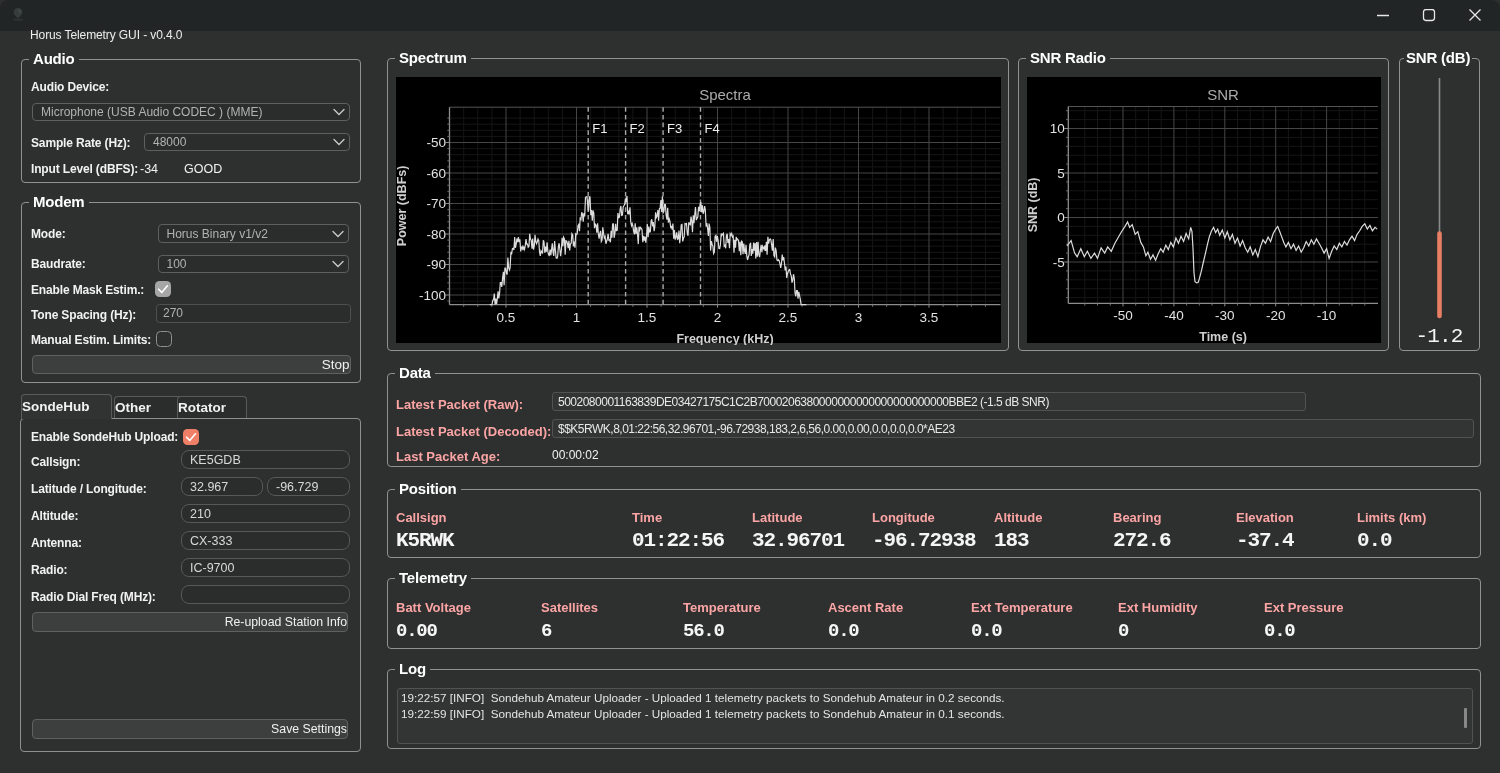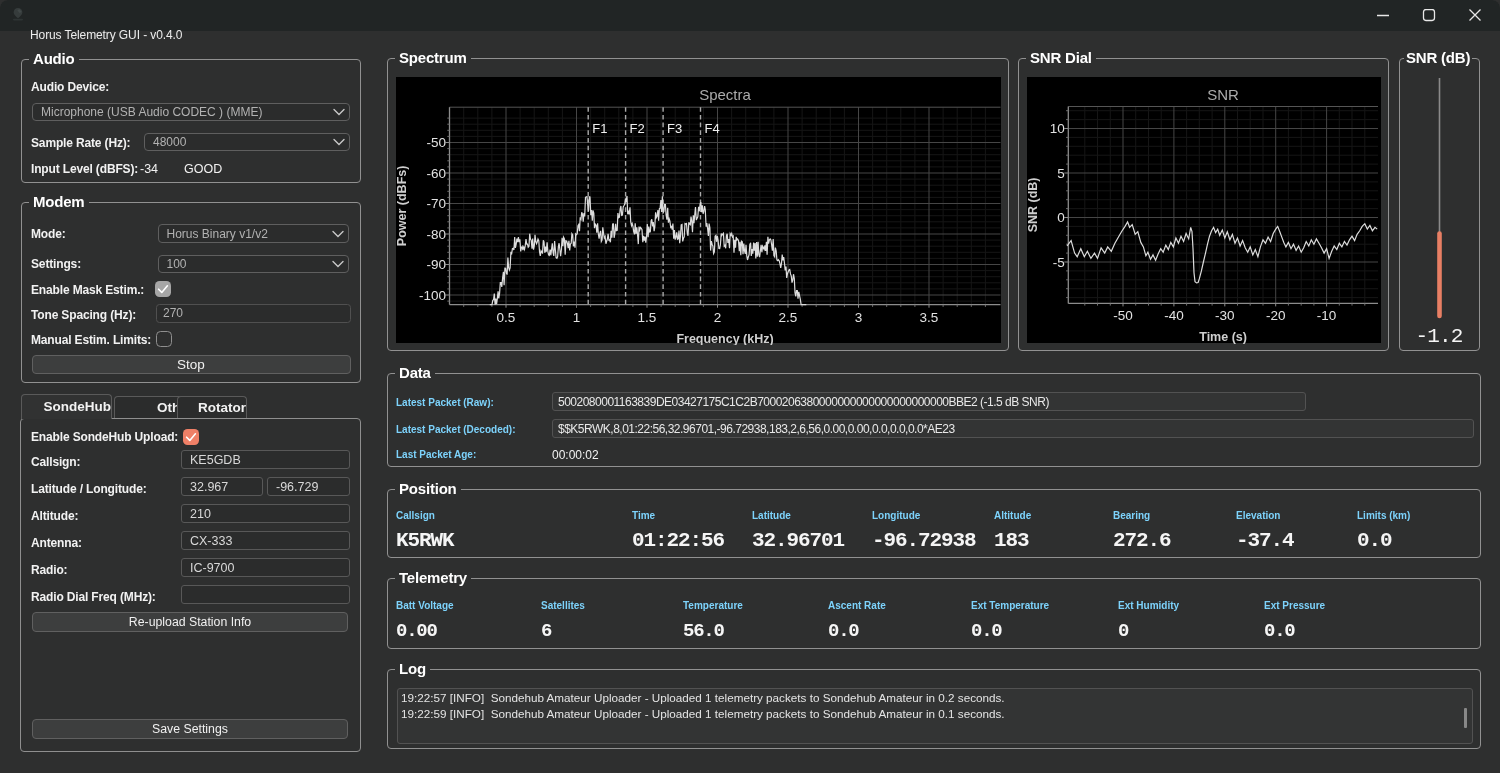--- a/index.html
+++ b/index.html
@@ -1,34 +1,34 @@
 <!DOCTYPE html>
 <html><head><meta charset="utf-8"><style>
 *{margin:0;padding:0;box-sizing:border-box;}
 html,body{width:1500px;height:773px;background:#2e2f2f;border-radius:8px 8px 0 0;font-family:"Liberation Sans",sans-serif;overflow:hidden;position:relative;}
 .abs{position:absolute;}
 .titlebar{position:absolute;left:0;top:0;width:1500px;height:31px;background:#212525;border-radius:8px 8px 0 0;}
 .title-text{position:absolute;left:30px;top:8px;font-size:12px;letter-spacing:-0.1px;color:#ececec;margin-top:20px;}
 .gb{position:absolute;border:1px solid #919191;border-radius:4px;}
 .gb-title{position:absolute;top:-10px;left:8px;background:#2e2f2f;padding:0 4px;font-weight:bold;font-size:15px;letter-spacing:-0.2px;color:#fff;line-height:19px;white-space:nowrap;}
-.lbl{position:absolute;font-weight:bold;font-size:10px;color:#7dd3fc;white-space:nowrap;}
+.lbl{position:absolute;font-weight:bold;font-size:13px;color:#fca5a5;white-space:nowrap;}
 .lbl2{position:absolute;font-weight:bold;font-size:12px;letter-spacing:-0.15px;color:#f2f2f2;white-space:nowrap;}
 .txt{position:absolute;font-size:12.5px;color:#f2f2f2;white-space:nowrap;}
 .combo{position:absolute;background:#2b2c2c;border:1px solid #5f5f5f;border-radius:4px;color:#b2b2b2;font-size:12px;}
 .combo span{position:absolute;left:8px;top:50%;transform:translateY(-50%);white-space:nowrap;}
 .chev{position:absolute;right:3px;top:50%;transform:translateY(-50%);}
-.inp{position:absolute;background:#2b2c2c;border:1px solid #585858;border-radius:3px;color:#d8d8d8;font-size:12.5px;padding-left:36px;}
+.inp{position:absolute;background:#2b2c2c;border:1px solid #585858;border-radius:8px;color:#d8d8d8;font-size:12.5px;padding-left:36px;}
 .inp span{position:absolute;left:8px;top:50%;transform:translateY(-50%);white-space:nowrap;}
 .btn{position:absolute;background:#3d3e3e;border:1px solid #606060;border-radius:4px;color:#f0f0f0;font-size:13.5px;text-align:center;}
-.btn span{position:absolute;left:0;right:0;top:50%;transform:translateY(-50%);}
+.btn span{position:absolute;left:0;right:0;top:50%;transform:translateY(-50%);text-align:right;}
 .cb{position:absolute;width:16px;height:16px;border-radius:4.5px;}
 .cb-un{border:1.5px solid #8f8f8f;background:transparent;}
 .cb-gray{background:#a6a6a6;}
 .cb-salmon{background:#ef8067;}
-.tab{position:absolute;border:1px solid #5a5a5a;border-bottom:none;border-radius:4px 4px 0 0;font-weight:bold;font-size:13.5px;color:#f2f2f2;text-align:right;background:#2b2c2c;}
+.tab{position:absolute;border:1px solid #5a5a5a;border-bottom:none;border-radius:4px 4px 0 0;font-weight:bold;font-size:13.5px;color:#f2f2f2;text-align:left;background:#2b2c2c;}
 .tab span{position:absolute;left:0;right:0;top:50%;transform:translateY(-52%);}
 .mono{font-family:"Liberation Mono",monospace;font-weight:bold;color:#f5f5f5;white-space:nowrap;position:absolute;}
 .dinp{position:absolute;background:#333434;border:1px solid #525252;border-radius:3px;color:#e8e8e8;font-size:12px;letter-spacing:-0.5px;}
 .dinp span{position:absolute;left:5px;top:50%;transform:translateY(-50%);white-space:nowrap;}
 </style></head><body>
 <div class="titlebar"></div>
 <svg class="abs" style="left:12px;top:7px" width="12" height="14" viewBox="0 0 12 14">
 <path d="M6 1 C8.8 1 10.3 3 10.3 5.2 C10.3 7.8 7.5 10.2 6 11 C4.5 10.2 1.7 7.8 1.7 5.2 C1.7 3 3.2 1 6 1 Z" fill="#363c3c"></path>
 <path d="M7.2 2 L9.6 4.4 L7.8 6.2 L5.4 3.4 Z" fill="#414848"></path>
 <rect x="1" y="11.8" width="10" height="1.6" rx="0.8" fill="#2e3434"></rect>
@@ -60,21 +60,21 @@
 <div class="txt" style="left:184px;top:162px">GOOD</div>
 <div class="gb" style="left:21px;top:202px;width:340px;height:181px"></div>
 <div class="gb-title" style="left:29px;top:192px">Modem</div>
 <div class="lbl2" style="left:31px;top:227px">Mode:</div>
 <div class="combo" style="left:157.5px;top:224px;width:191.5px;height:19px">
     <span>Horus Binary v1/v2</span>
     <svg class="chev" width="14" height="9" viewBox="0 0 14 9">
       <path d="M2 2 L7 7 L12 2" stroke="#c8c8c8" stroke-width="1.4" fill="none" stroke-linecap="round"></path>
     </svg>
   </div>
-<div class="lbl2" style="left:31px;top:257px">Settings:</div>
+<div class="lbl2" style="left:31px;top:257px">Baudrate:</div>
 <div class="combo" style="left:157.5px;top:254.5px;width:191.5px;height:18.5px">
     <span>100</span>
     <svg class="chev" width="14" height="9" viewBox="0 0 14 9">
       <path d="M2 2 L7 7 L12 2" stroke="#c8c8c8" stroke-width="1.4" fill="none" stroke-linecap="round"></path>
     </svg>
   </div>
 <div class="lbl2" style="left:31px;top:283px">Enable Mask Estim.:</div>
 <div class="cb cb-gray" style="left:155px;top:281px"></div>
 <svg class="abs" style="left:155px;top:281px" width="16" height="16" viewBox="0 0 16 16">
     <path d="M3.6 8.2 L6.8 11.4 L12.4 4.8" fill="none" stroke="#ffffff" stroke-width="1.6" stroke-linecap="round" stroke-linejoin="round"></path>
@@ -304,21 +304,21 @@
 <text x="180.5" y="244.7" fill="#e2e2e2" font-size="13.5" text-anchor="middle" font-family="Liberation Sans">1</text>
 <text x="251.0" y="244.7" fill="#e2e2e2" font-size="13.5" text-anchor="middle" font-family="Liberation Sans">1.5</text>
 <text x="321.5" y="244.7" fill="#e2e2e2" font-size="13.5" text-anchor="middle" font-family="Liberation Sans">2</text>
 <text x="392.0" y="244.7" fill="#e2e2e2" font-size="13.5" text-anchor="middle" font-family="Liberation Sans">2.5</text>
 <text x="462.5" y="244.7" fill="#e2e2e2" font-size="13.5" text-anchor="middle" font-family="Liberation Sans">3</text>
 <text x="533.0" y="244.7" fill="#e2e2e2" font-size="13.5" text-anchor="middle" font-family="Liberation Sans">3.5</text>
 <text x="329.0" y="265.7" fill="#cfcfcf" font-size="12.5" text-anchor="middle" font-family="Liberation Sans" font-weight="bold">Frequency (kHz)</text>
 <text x="10" y="128.9" fill="#cfcfcf" font-size="12.5" text-anchor="middle" font-family="Liberation Sans" font-weight="bold" transform="rotate(-90 10 128.9)">Power (dBFs)</text>
 </svg>
 <div class="gb" style="left:1018px;top:58px;width:371px;height:293px"></div>
-<div class="gb-title" style="left:1026px;top:48px">SNR Dial</div>
+<div class="gb-title" style="left:1026px;top:48px">SNR Radio</div>
 <svg width="354" height="268" viewBox="0 0 354 268" style="position:absolute;left:1027px;top:77px">
 <rect x="0" y="0" width="354" height="266" fill="#000"></rect>
 <line x1="57.8" y1="29.5" x2="57.8" y2="226.4" stroke="#161616" stroke-width="1"></line>
 <line x1="70.5" y1="29.5" x2="70.5" y2="226.4" stroke="#161616" stroke-width="1"></line>
 <line x1="83.3" y1="29.5" x2="83.3" y2="226.4" stroke="#161616" stroke-width="1"></line>
 <line x1="108.7" y1="29.5" x2="108.7" y2="226.4" stroke="#161616" stroke-width="1"></line>
 <line x1="121.5" y1="29.5" x2="121.5" y2="226.4" stroke="#161616" stroke-width="1"></line>
 <line x1="134.2" y1="29.5" x2="134.2" y2="226.4" stroke="#161616" stroke-width="1"></line>
 <line x1="159.6" y1="29.5" x2="159.6" y2="226.4" stroke="#161616" stroke-width="1"></line>
 <line x1="172.3" y1="29.5" x2="172.3" y2="226.4" stroke="#161616" stroke-width="1"></line>

